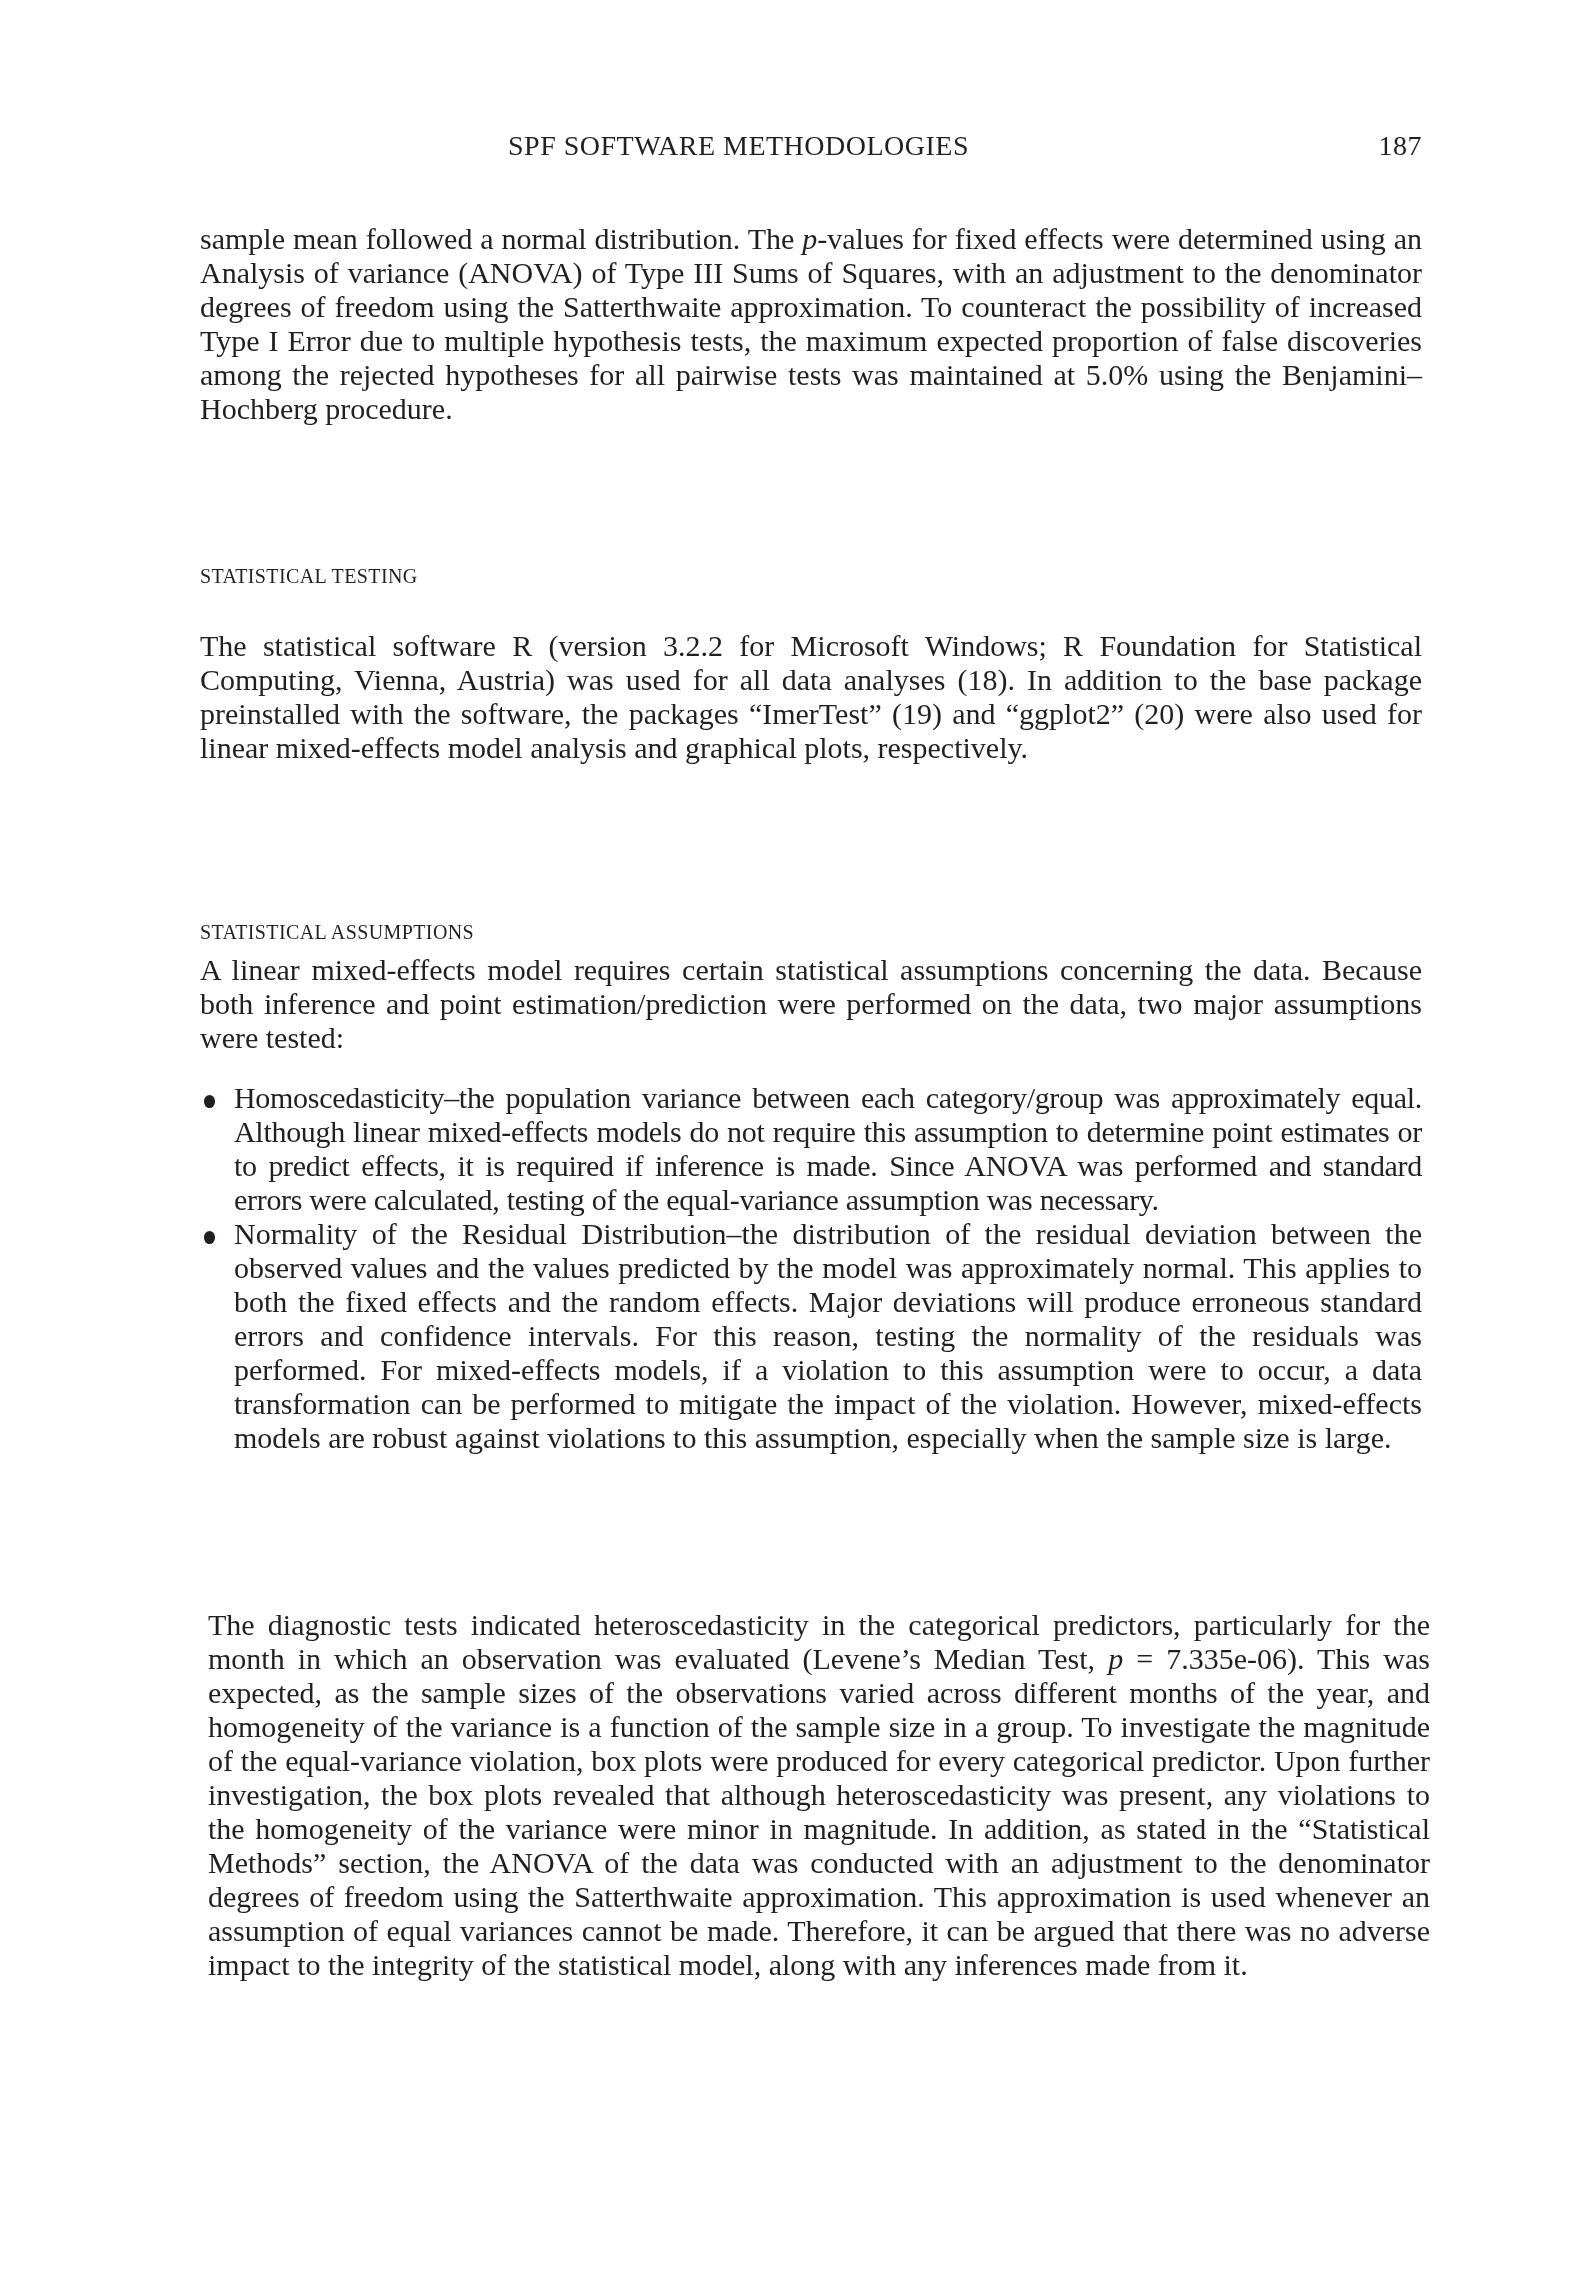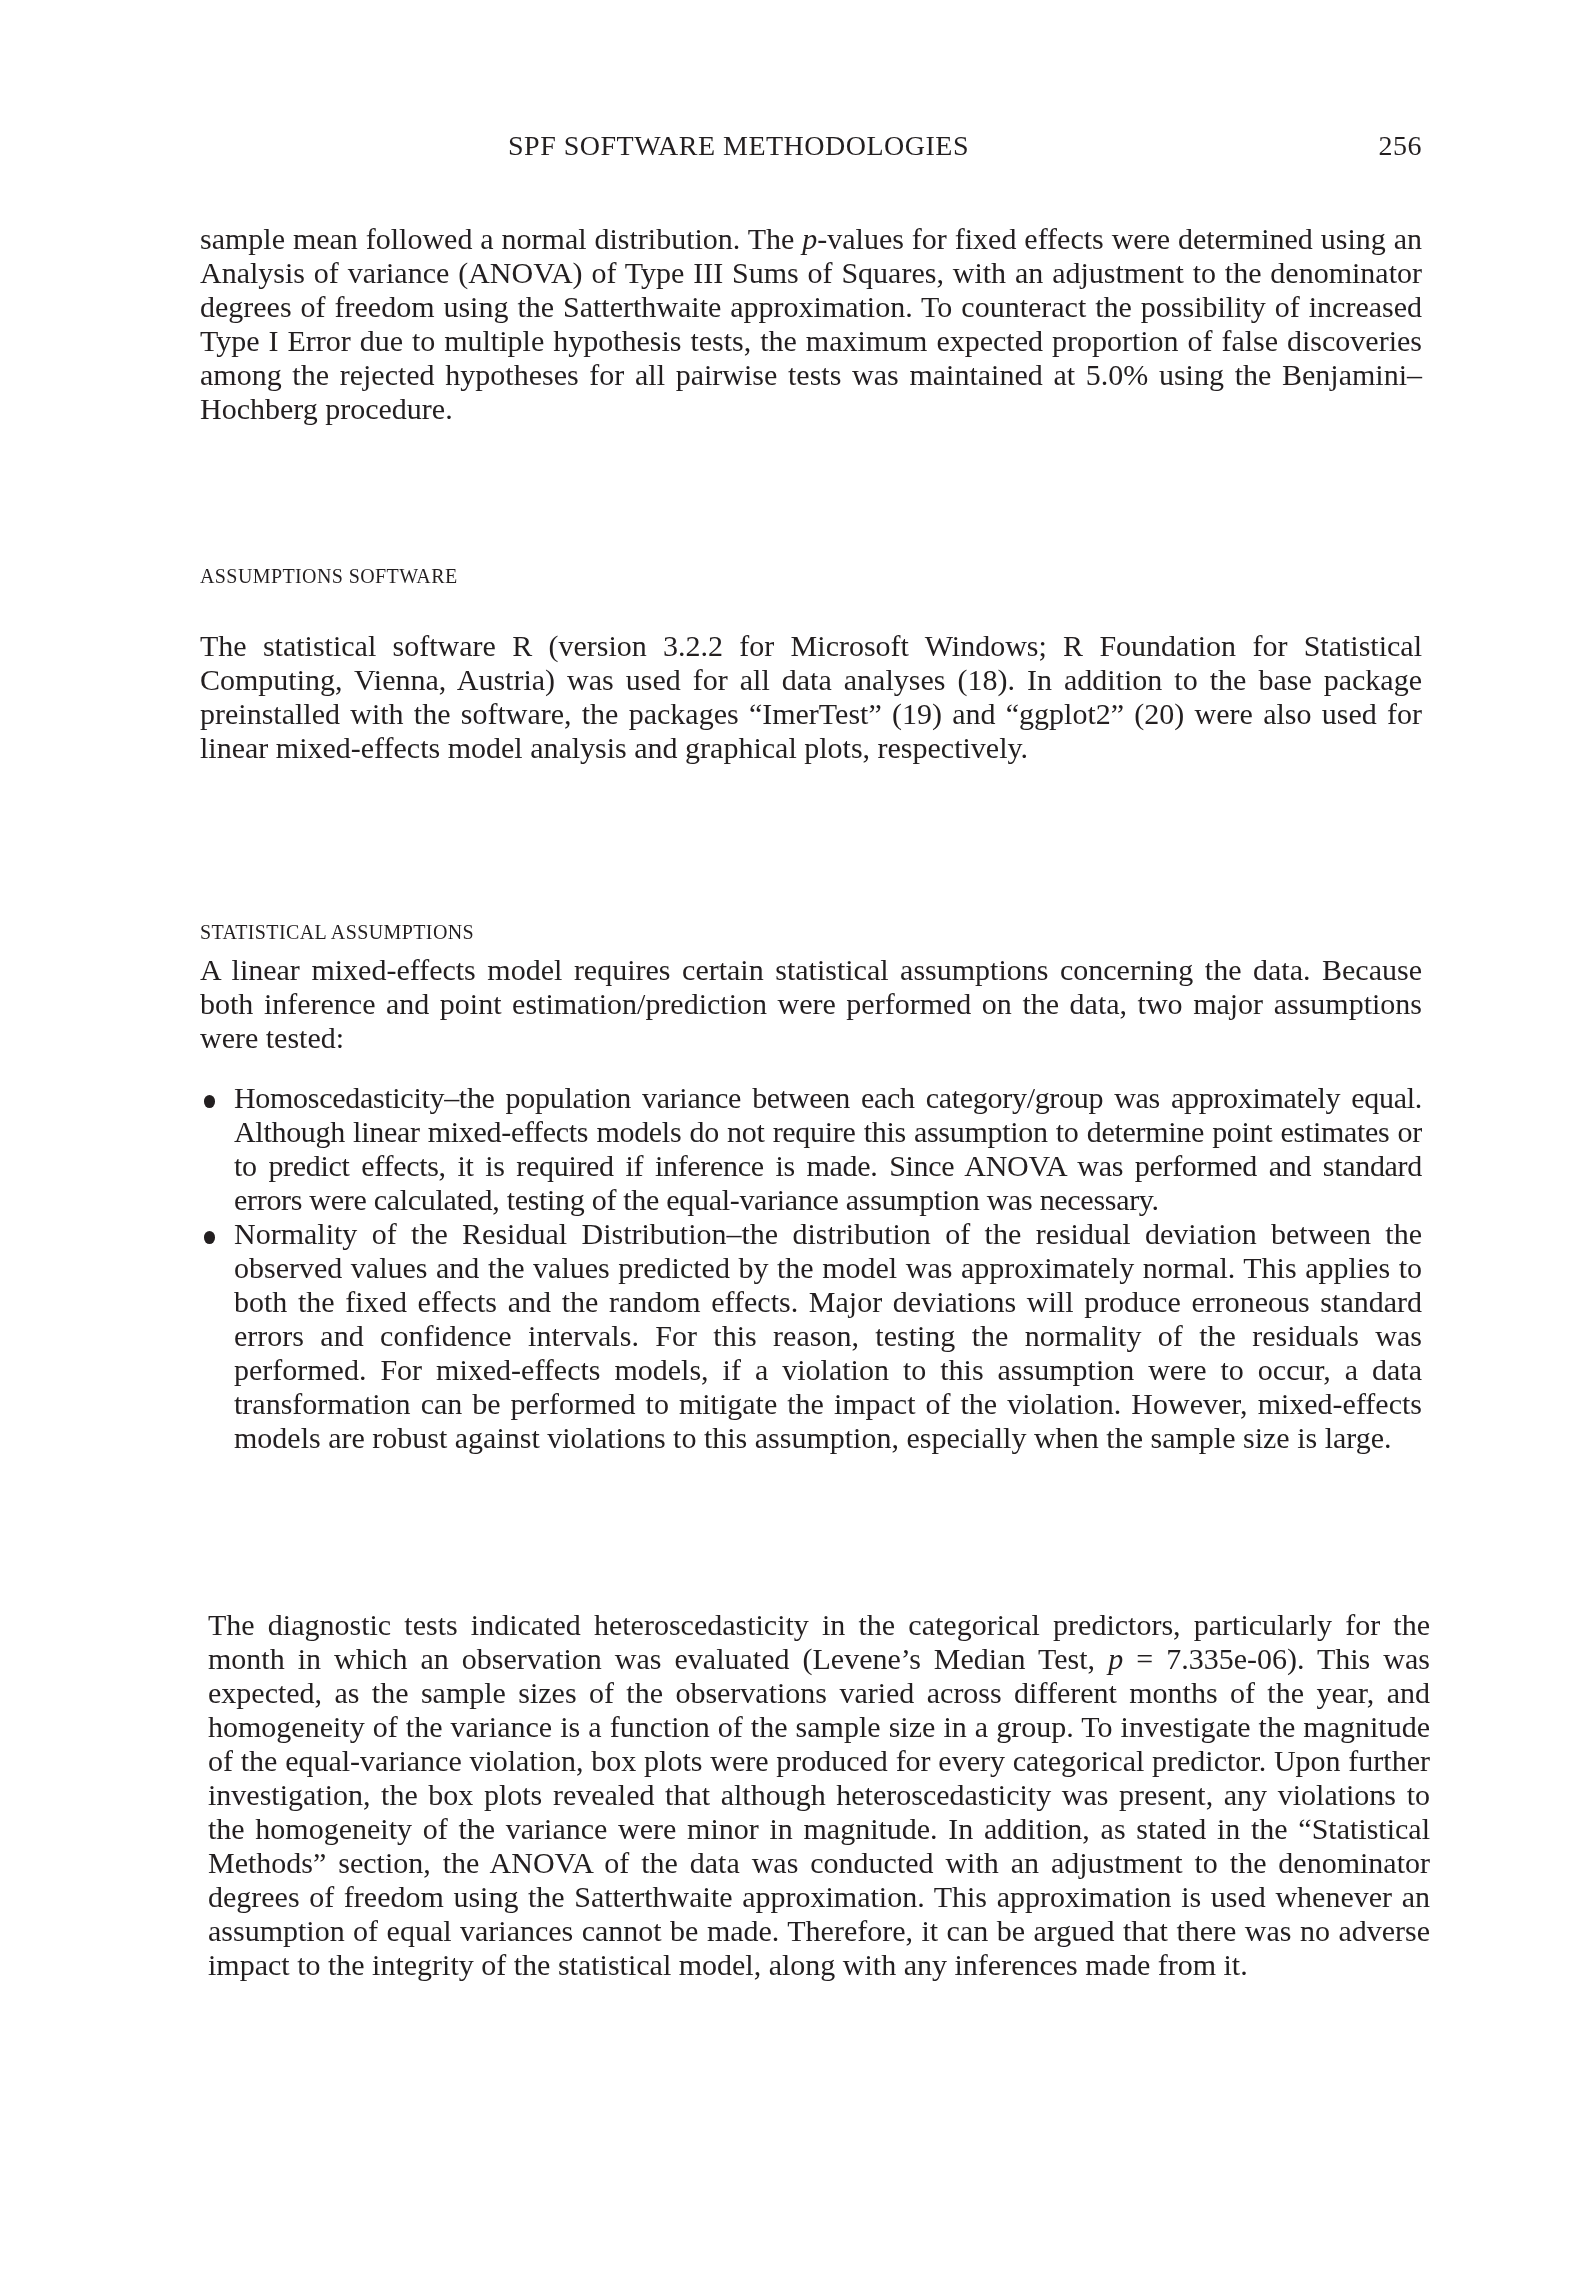--- a/index.html
+++ b/index.html
@@ -106,26 +106,26 @@
     }
     em.ital { font-style: italic; }
   </style>
 </head>
 <body>
 
 <div class="page">
 
   <div class="running-head">
     <span class="title">SPF SOFTWARE METHODOLOGIES</span>
-    <span class="folio">256</span>
+    <span class="folio">187</span>
   </div>
 
   <p id="para-1" class="body-text"><span>sample mean followed a normal distribution. The </span><em class="ital">p</em><span>-values for fixed effects were determined using an Analysis of variance (ANOVA) of Type III Sums of Squares, with an adjustment to the denominator degrees of freedom using the Satterthwaite approximation. To counteract the possibility of increased Type I Error due to multiple hypothesis tests, the maximum expected proportion of false discoveries among the rejected hypotheses for all pairwise tests was maintained at 5.0% using the Benjamini–Hochberg procedure.</span></p>
 
-  <h3 id="head-software" class="section-head">ASSUMPTIONS SOFTWARE</h3>
+  <h3 id="head-software" class="section-head">STATISTICAL TESTING</h3>
 
   <p id="para-2" class="body-text">The statistical software R (version 3.2.2 for Microsoft Windows; R Foundation for Statistical Computing, Vienna, Austria) was used for all data analyses (18). In addition to the base package preinstalled with the software, the packages “ImerTest” (19) and “ggplot2” (20) were also used for linear mixed-effects model analysis and graphical plots, respectively.</p>
 
   <h3 id="head-assumptions" class="section-head">STATISTICAL ASSUMPTIONS</h3>
 
   <p id="para-3" class="body-text">A linear mixed-effects model requires certain statistical assumptions concerning the data. Because both inference and point estimation/prediction were performed on the data, two major assumptions were tested:</p>
 
   <ul class="bullets">
     <li class="body-text">
       <span class="bullet"></span>

